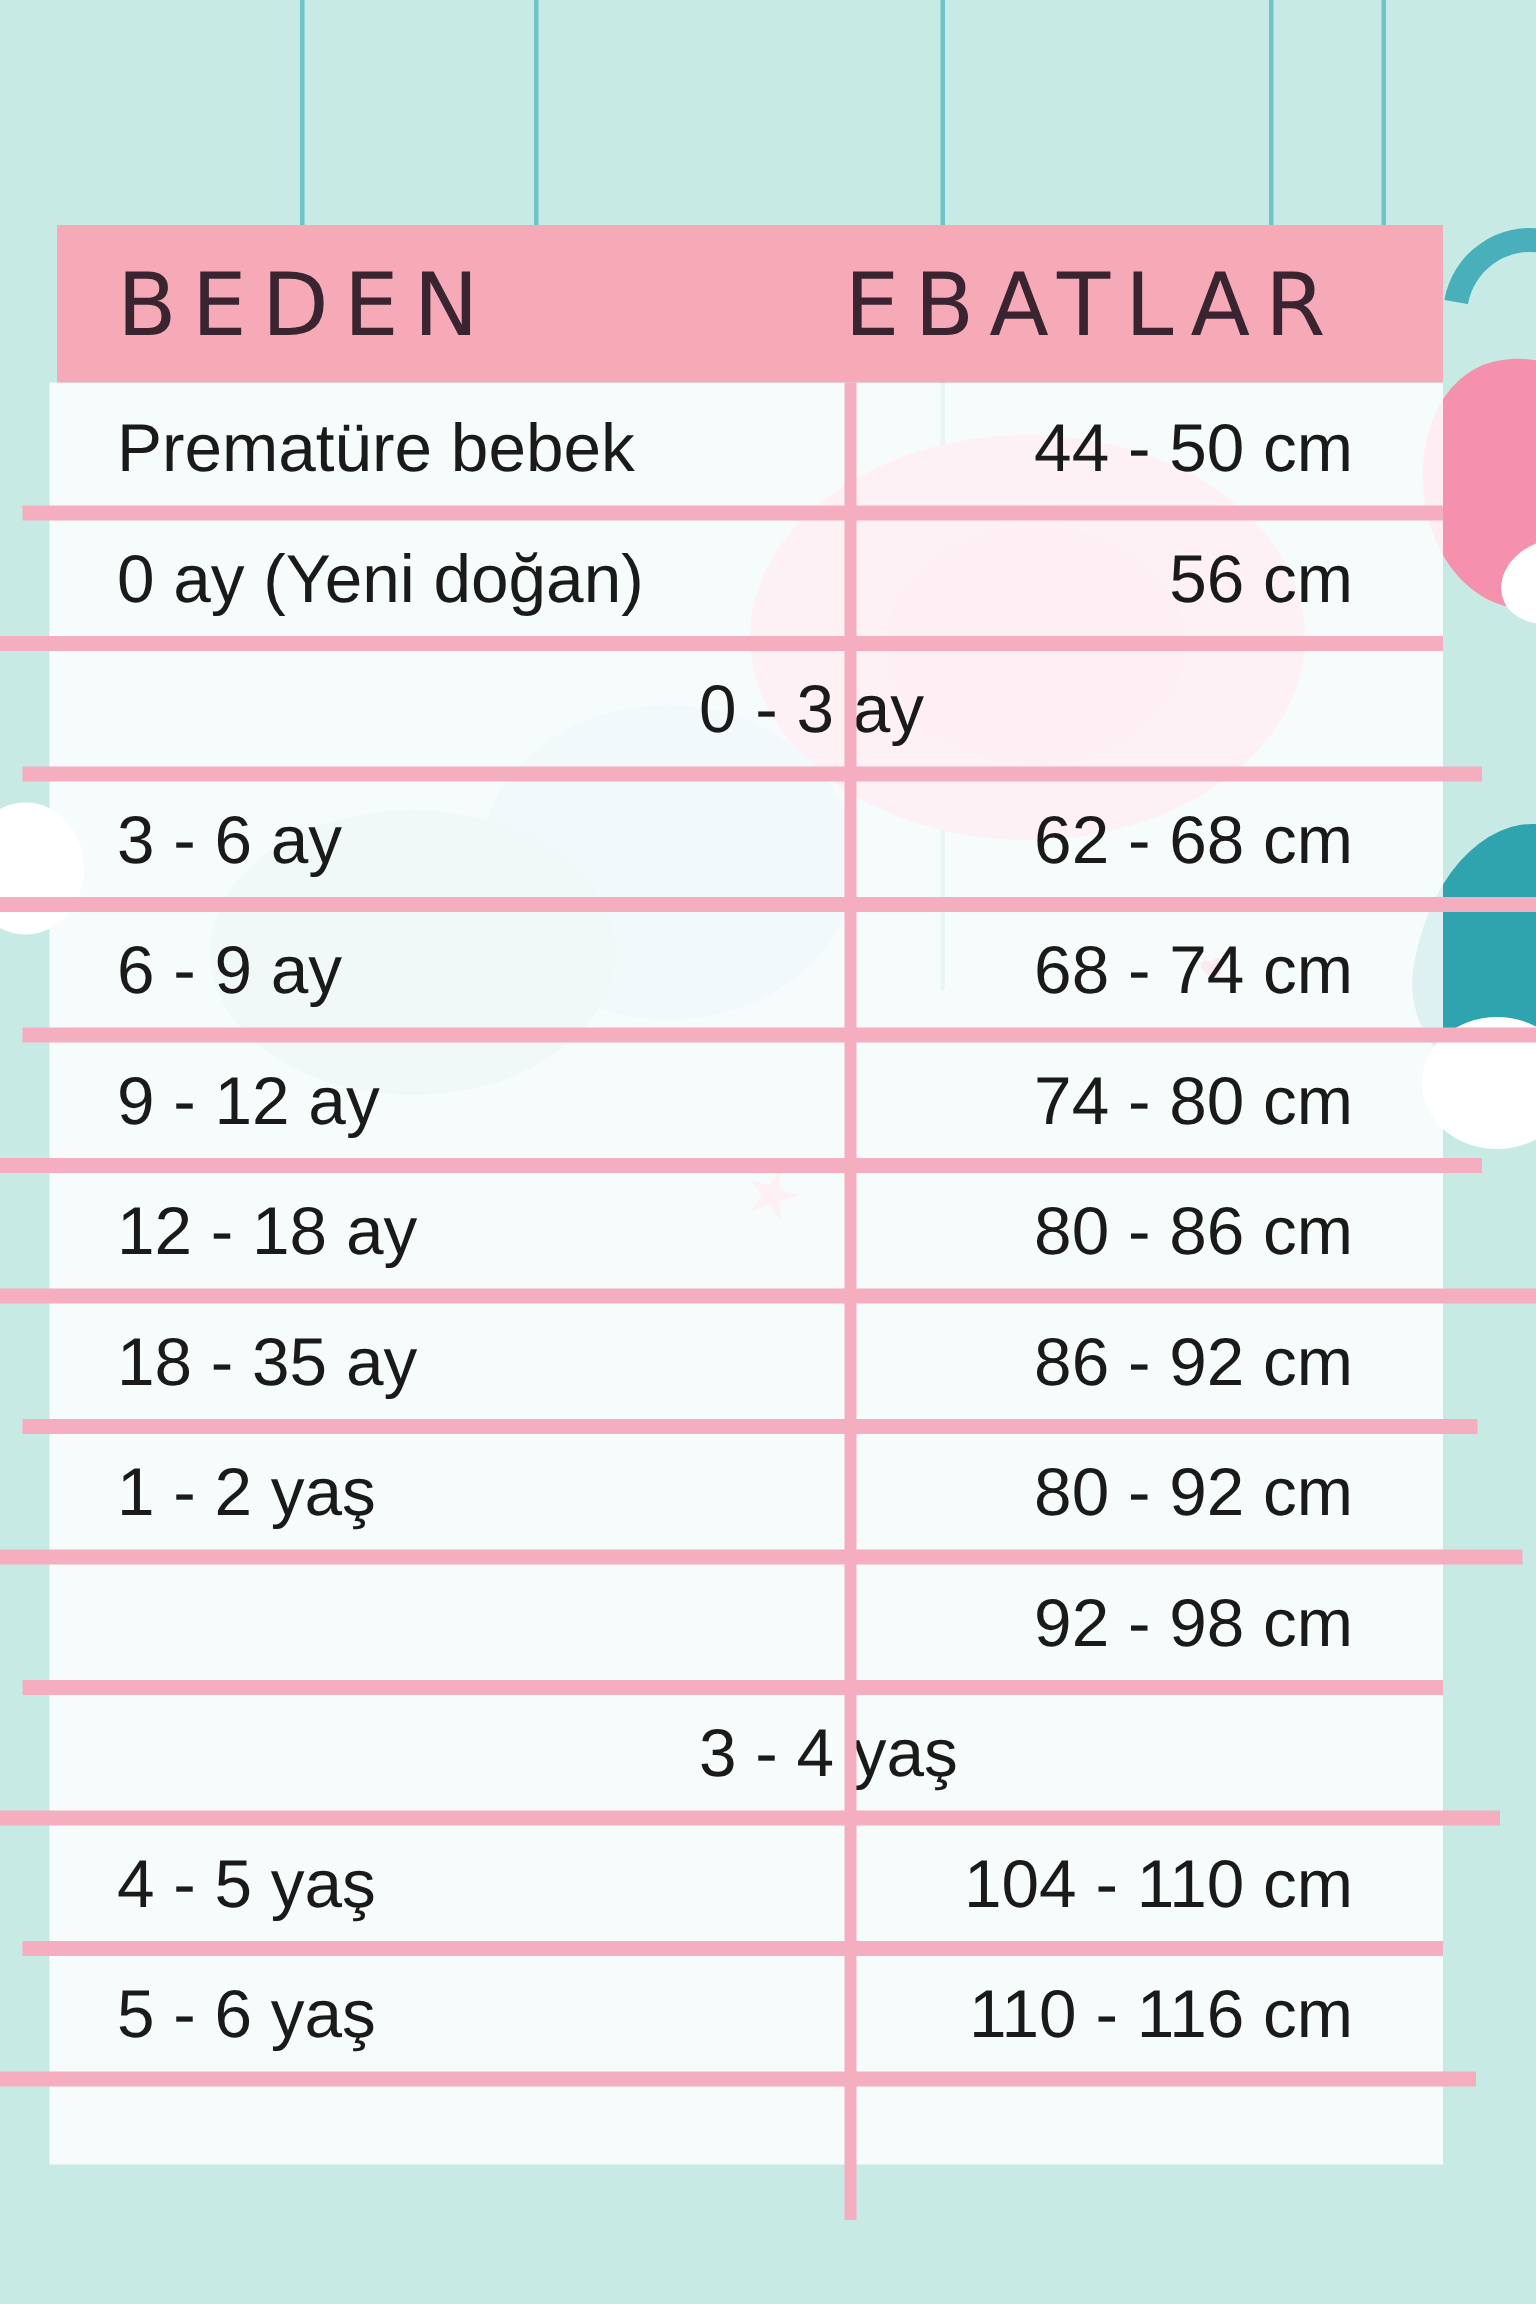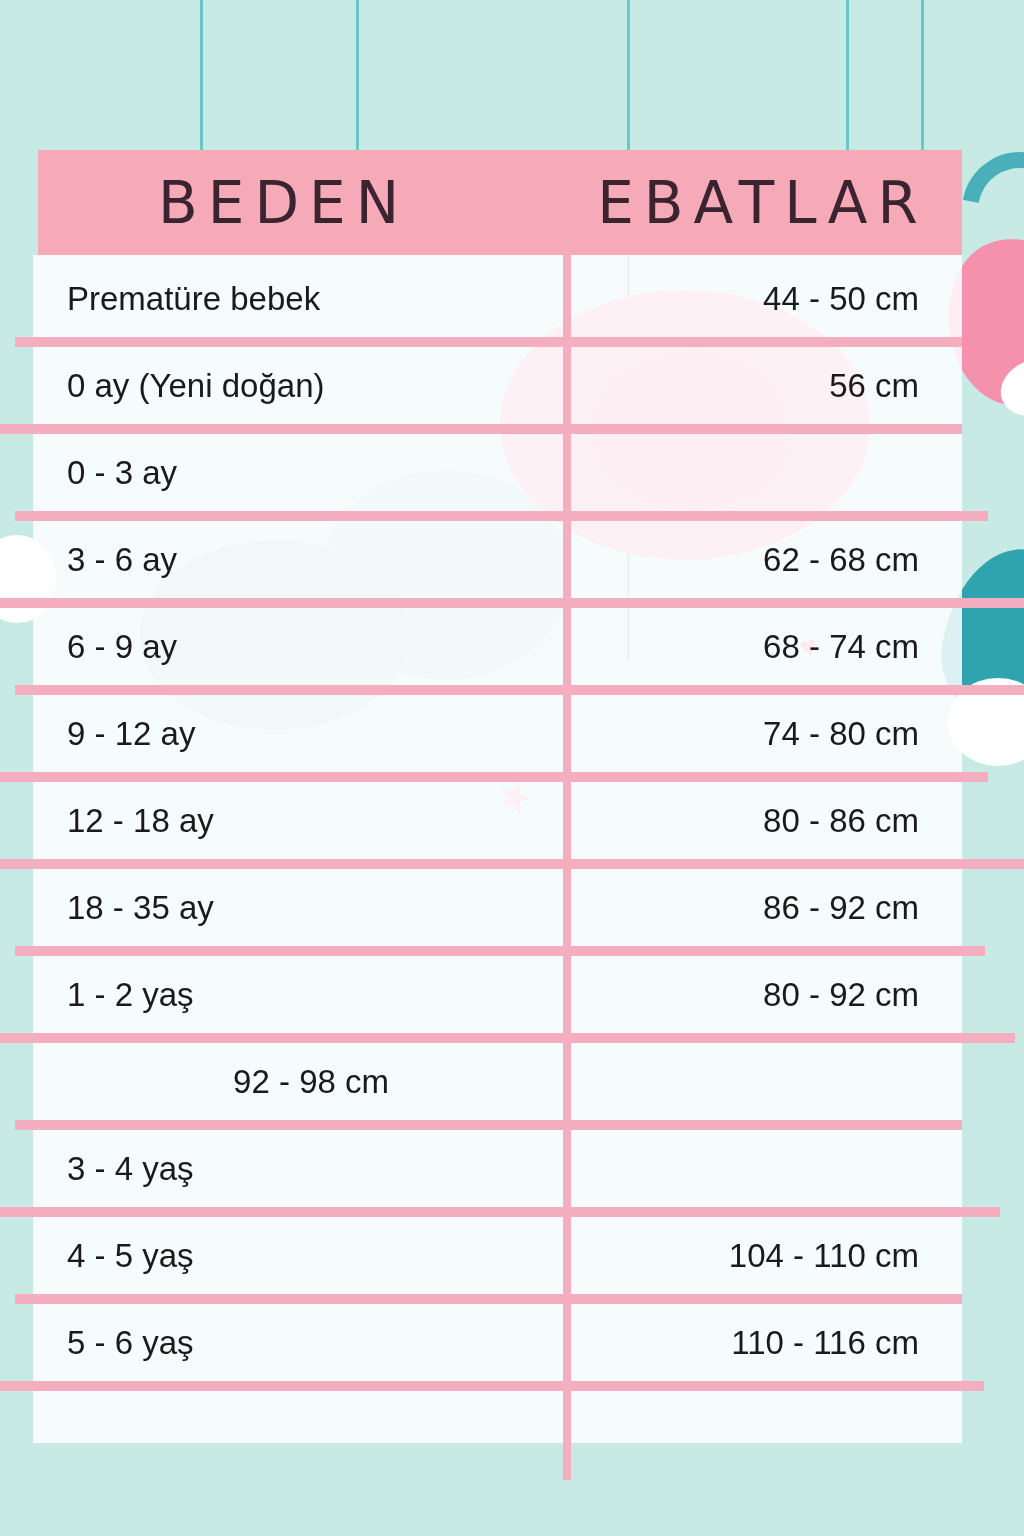--- a/index.html
+++ b/index.html
@@ -50,27 +50,27 @@
     position:absolute;left:33px;top:255px;width:929px;height:1188px;
     background:rgba(255,255,255,0.84);z-index:2;
   }
   
   .header{
     position:absolute;left:38px;top:150px;width:924px;height:105px;z-index:3;
     background:var(--header-pink);display:flex;align-items:center;
     color:var(--header-text);font-size:58px;letter-spacing:10px;
     font-family:"DejaVu Sans",sans-serif;
   }
-  .hcell-size{width:525px;padding-left:120px;box-sizing:border-box;}
-  .hcell-dim{width:399px;text-align:center;}
+  .hcell-size{width:525px;padding-left:40px;box-sizing:border-box;}
+  .hcell-dim{width:399px;text-align:left;}
   
   .rows{position:absolute;left:33px;top:255px;width:929px;z-index:3;}
-  .row{display:flex;height:87px;align-items:center;font-size:33px;color:var(--text);}
+  .row{display:flex;height:87px;align-items:center;font-size:45px;color:var(--text);justify-content:flex-end;}
   .c1{width:530px;padding-left:34px;box-sizing:border-box;white-space:nowrap;}
-  .c2{width:388px;text-align:right;padding-right:32px;box-sizing:border-box;white-space:nowrap;}
+  .c2{width:388px;text-align:right;padding-right:60px;box-sizing:border-box;white-space:nowrap;}
   
   .vline{position:absolute;left:563px;top:255px;width:8px;height:1225px;background:var(--line-pink);z-index:4;}
   .divider{position:absolute;height:10px;background:var(--line-pink);z-index:4;}
 </style>
 </head>
 <body>
 
 <div class="stage">
 
   <div class="string" style="left:200px;height:152px;"></div>

